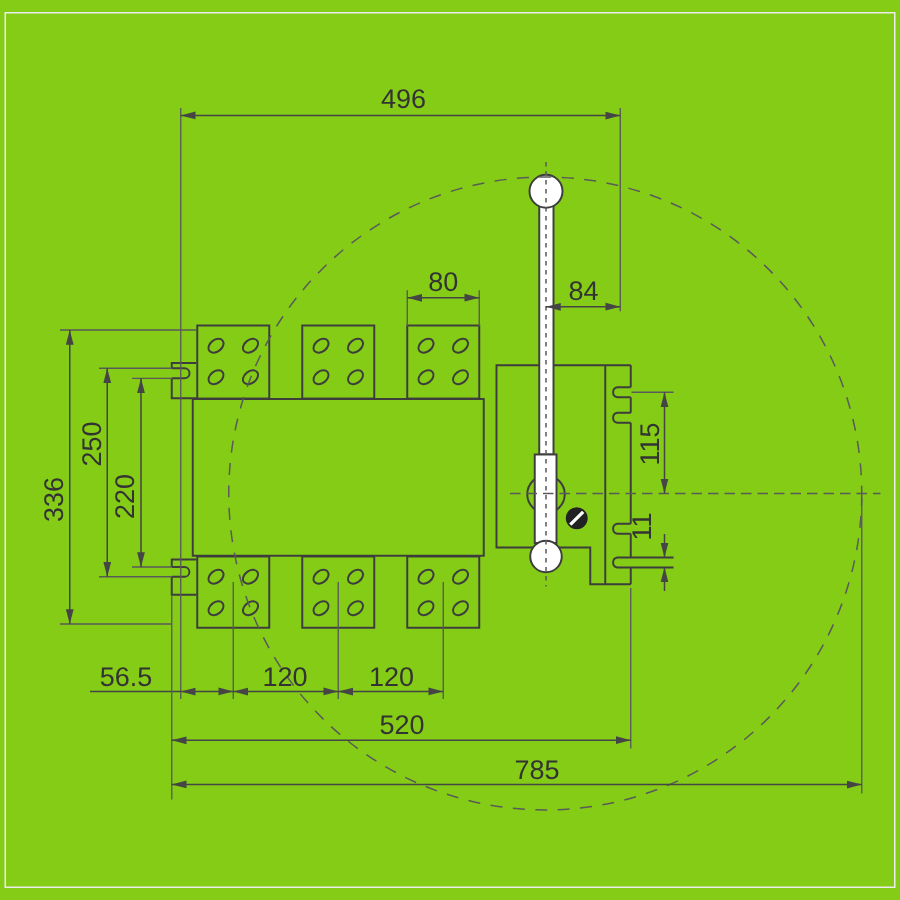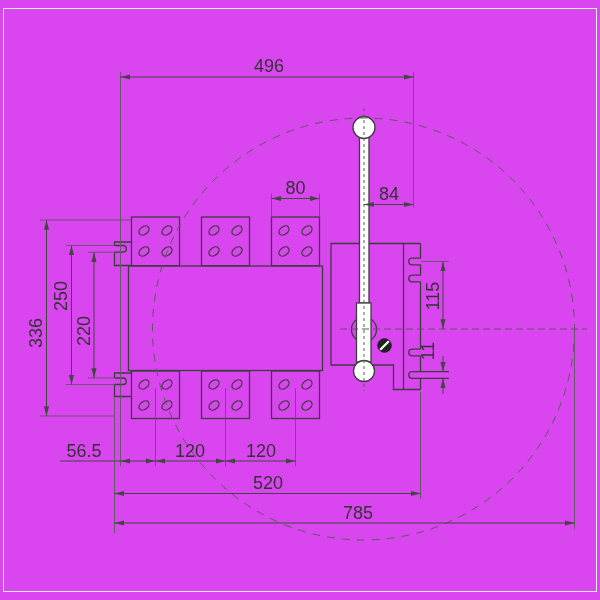--- a/index.html
+++ b/index.html
@@ -1,19 +1,19 @@
 <!DOCTYPE html>
 <html><head>
 <meta charset="utf-8">
 <style>
   html,body{margin:0;padding:0;background:#fff;}
   .stage{
     position:relative;
     width:600px;height:600px;
-    background:#d946ef;
+    background:#84cc16;
     font-family:"Liberation Sans", sans-serif;
     overflow:hidden;
   }
   svg{display:block;}
   text{
     font-family:"Liberation Sans", sans-serif;
     font-size:18px;
     fill:#333333;
   }
   .geo{stroke:#3d3d3d;stroke-width:1.3;fill:none;}

